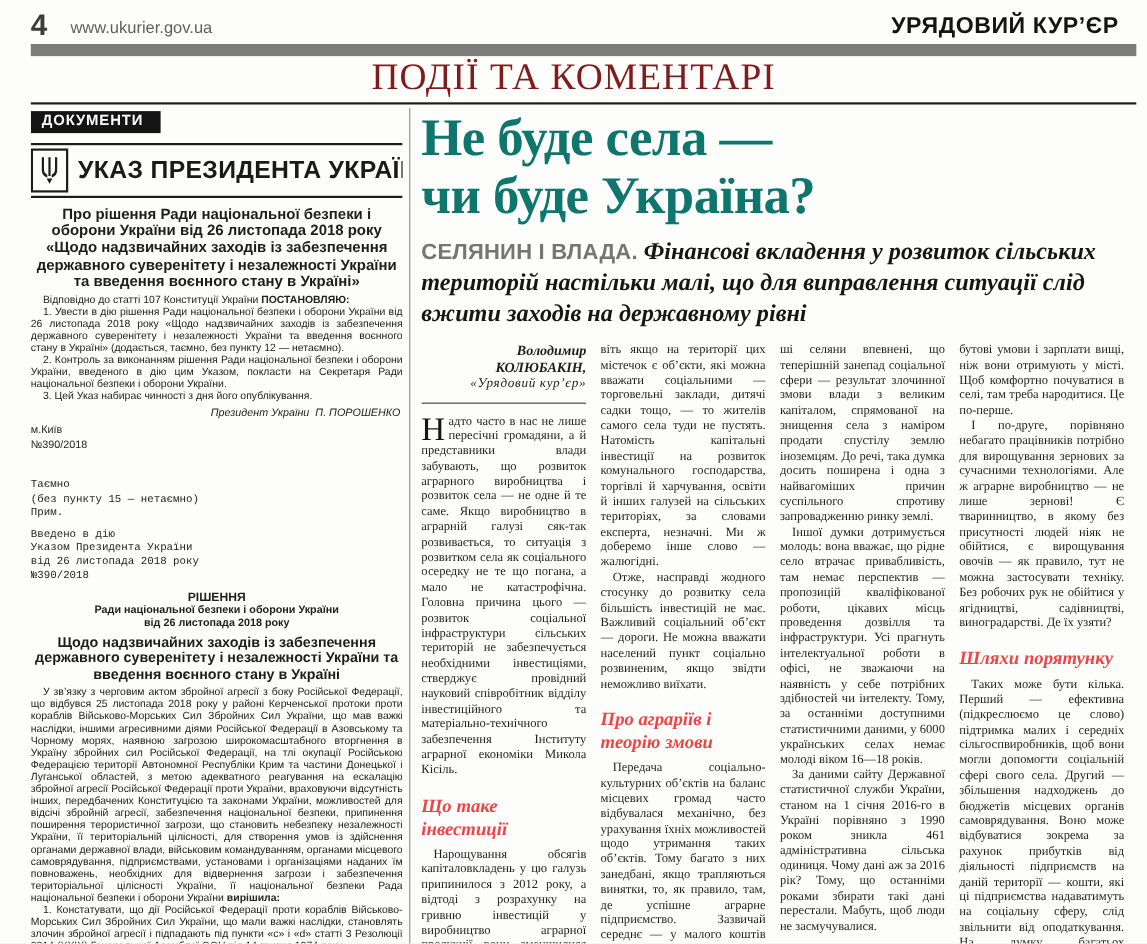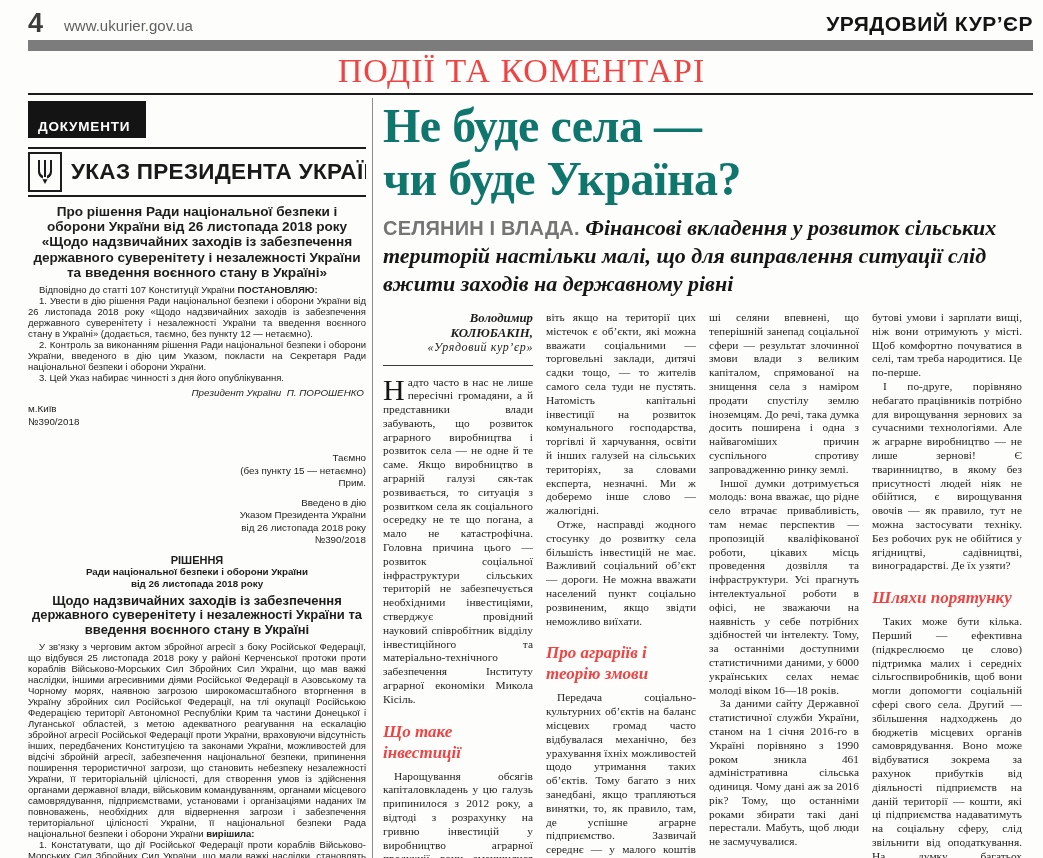--- a/index.html
+++ b/index.html
@@ -3,44 +3,44 @@
 <meta charset="utf-8">
 <style>
   html,body{margin:0;padding:0;background:#e8e8e4;}
   .page{position:relative;width:1043px;height:858px;margin:0 auto;background:#fdfdfb;color:#1d1d1d;
         font-family:"Liberation Serif",serif;overflow:hidden;}
   
   .pagenum{position:absolute;left:28px;top:8px;font-family:"Liberation Sans",sans-serif;
            font-weight:bold;font-size:27px;color:#3c3c3c;}
   .siteurl{position:absolute;left:64px;top:17px;font-family:"Liberation Sans",sans-serif;
            font-size:15px;color:#5f5f5f;}
-  .masthead{position:absolute;right:10px;top:12px;font-family:"Liberation Sans",sans-serif;
+  .masthead{position:absolute;right:26px;top:12px;font-family:"Liberation Sans",sans-serif;
             font-weight:bold;font-size:21px;color:#141414;letter-spacing:.5px;}
   .graybar{position:absolute;left:28px;right:10px;top:40px;height:11px;background:#7c7c7c;}
   .section-title{position:absolute;left:0;right:0;top:52px;text-align:center;
-                 font-family:"Liberation Serif",serif;font-size:34px;letter-spacing:1px;color:#ef4444;}
+                 font-family:"Liberation Serif",serif;font-size:34px;letter-spacing:1px;color:#7f1d1d;}
   .toprule{position:absolute;left:28px;right:10px;top:93px;height:2px;background:#1c1c1c;}
   
   .docpane{position:absolute;left:28px;top:101px;width:338px;height:757px;overflow:hidden;
            font-family:"Liberation Sans",sans-serif;}
   .vdivider{position:absolute;left:372px;top:98px;width:1px;height:760px;background:#8d8d8d;}
   .artpane{position:absolute;left:383px;top:99px;width:652px;height:759px;overflow:hidden;}
   
   .kicker-box{display:inline-block;background:#141414;color:#fff;font-weight:bold;font-size:13.5px;
-              letter-spacing:.8px;padding:18px 16px 4px 10px;}
+              letter-spacing:.8px;padding:1px 16px 4px 10px;}
   .ukaz-header{margin-top:9px;border-top:2px solid #1c1c1c;border-bottom:2px solid #1c1c1c;
                padding:3px 0;display:flex;align-items:center;gap:9px;}
   .emblem-box{flex:0 0 auto;width:30px;height:36px;border:2px solid #1c1c1c;display:flex;
               align-items:center;justify-content:center;background:#fdfdfb;}
   .ukaz-title{font-size:22.5px;font-weight:600;letter-spacing:.3px;color:#1a1a1a;white-space:nowrap;}
   .doc-title{font-weight:bold;font-size:13.6px;line-height:15.2px;text-align:center;margin:7px 0 4px;}
   .doc-body p{margin:0;font-size:9.5px;line-height:11px;text-align:justify;text-indent:11px;color:#222;}
   .sig{font-style:italic;text-align:right;font-size:9.8px;margin:4px 2px 5px 0;}
   .meta-block{font-size:9.8px;line-height:12.5px;margin:2px 0 24px;}
-  .center-block{text-align:right;font-size:9.8px;line-height:12.5px;margin-bottom:7px;}
+  .center-block{text-align:left;font-size:9.8px;line-height:12.5px;margin-bottom:7px;font-family:Liberation Mono, monospace;}
   .dec-head{text-align:center;font-weight:bold;font-size:9.8px;line-height:12px;margin-bottom:4px;}
   .dec-head div:first-child{font-size:11px;}
   .dec-title{font-weight:bold;font-size:13px;line-height:14.6px;text-align:center;margin:4px 0 4px;}
   
   .headline{font-weight:bold;font-size:48px;line-height:53px;letter-spacing:-.5px;color:#0f766e;}
   .subtitle{margin-top:9px;font-size:22px;line-height:28px;}
   .art-kicker{font-family:"Liberation Sans",sans-serif;font-weight:bold;font-size:20px;color:#757575;
               letter-spacing:.2px;}
   .lede{font-style:italic;font-weight:bold;font-size:22px;color:#161616;}
   .cols{display:flex;gap:13px;margin-top:13px;}

